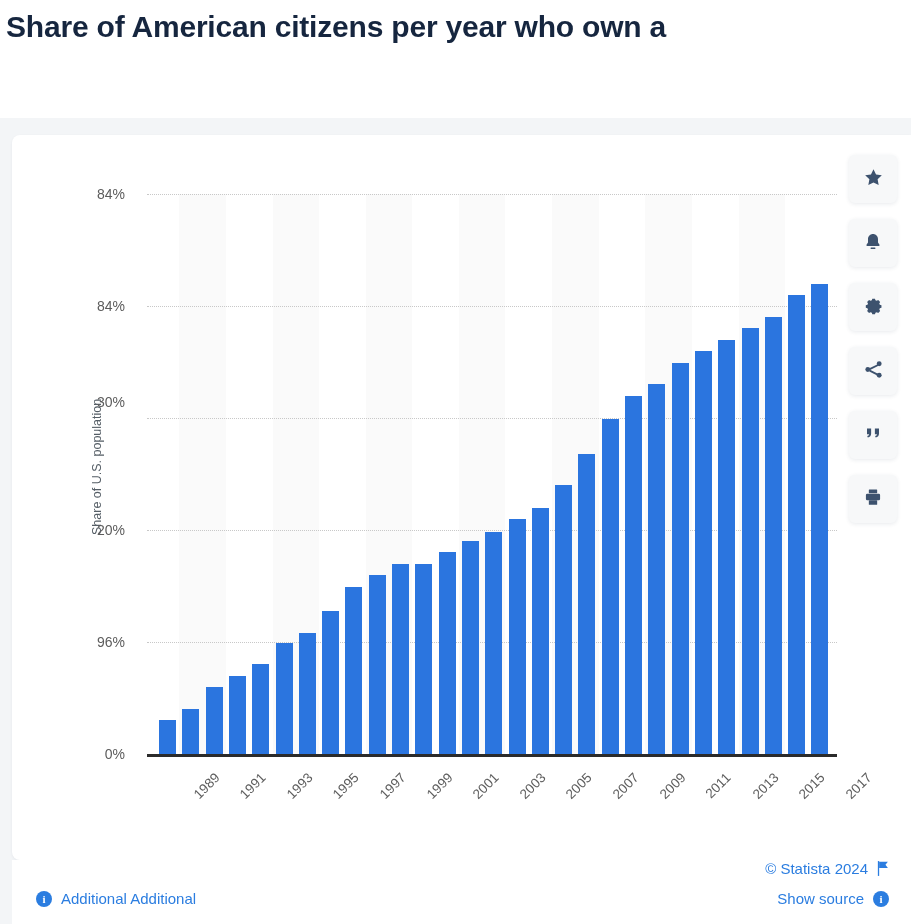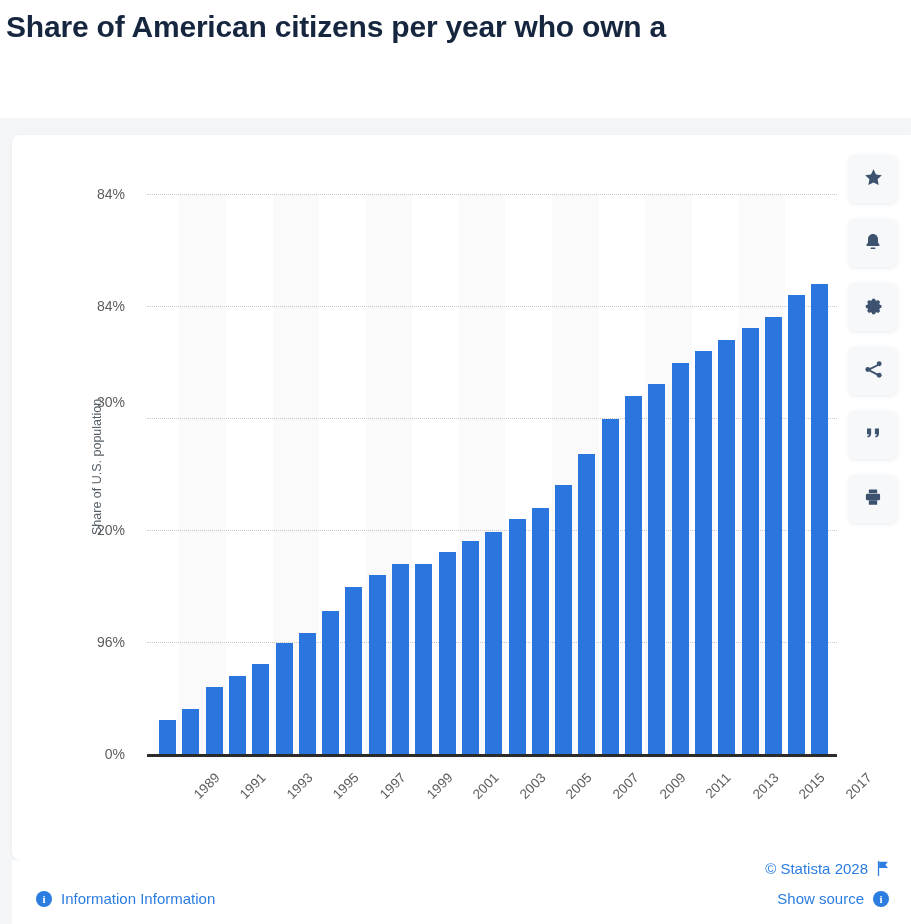--- a/index.html
+++ b/index.html
@@ -324,31 +324,31 @@
           <rect x="3.5" y="8" width="17" height="8" rx="1.5"></rect>
           <rect x="7" y="16" width="10" height="5.2" rx="0.6"></rect>
         </svg>
     </span>
   </div>
 </div>
 
 <div class="footer">
 
   <div class="statista">
-    <span>© Statista 2028</span>
+    <span>© Statista 2024</span>
     <span class="flag-ico">
       <svg width="13" height="15" viewBox="0 0 14 16">
           <path d="M2 0h1.4v16H2z" fill="#2b7de0"></path>
           <path d="M3.4 0.6h9.4l-2.6 3.4 2.6 3.4H3.4z" fill="#2b7de0"></path>
         </svg>
     </span>
   </div>
 
   <div class="addl">
     <span class="info-ico">i</span>
-    <span>Information Information</span>
+    <span>Additional Additional</span>
   </div>
 
   <div class="showsrc">
     <span>Show source</span>
     <span class="info-ico">i</span>
   </div>
 </div>
 
 </body></html>

